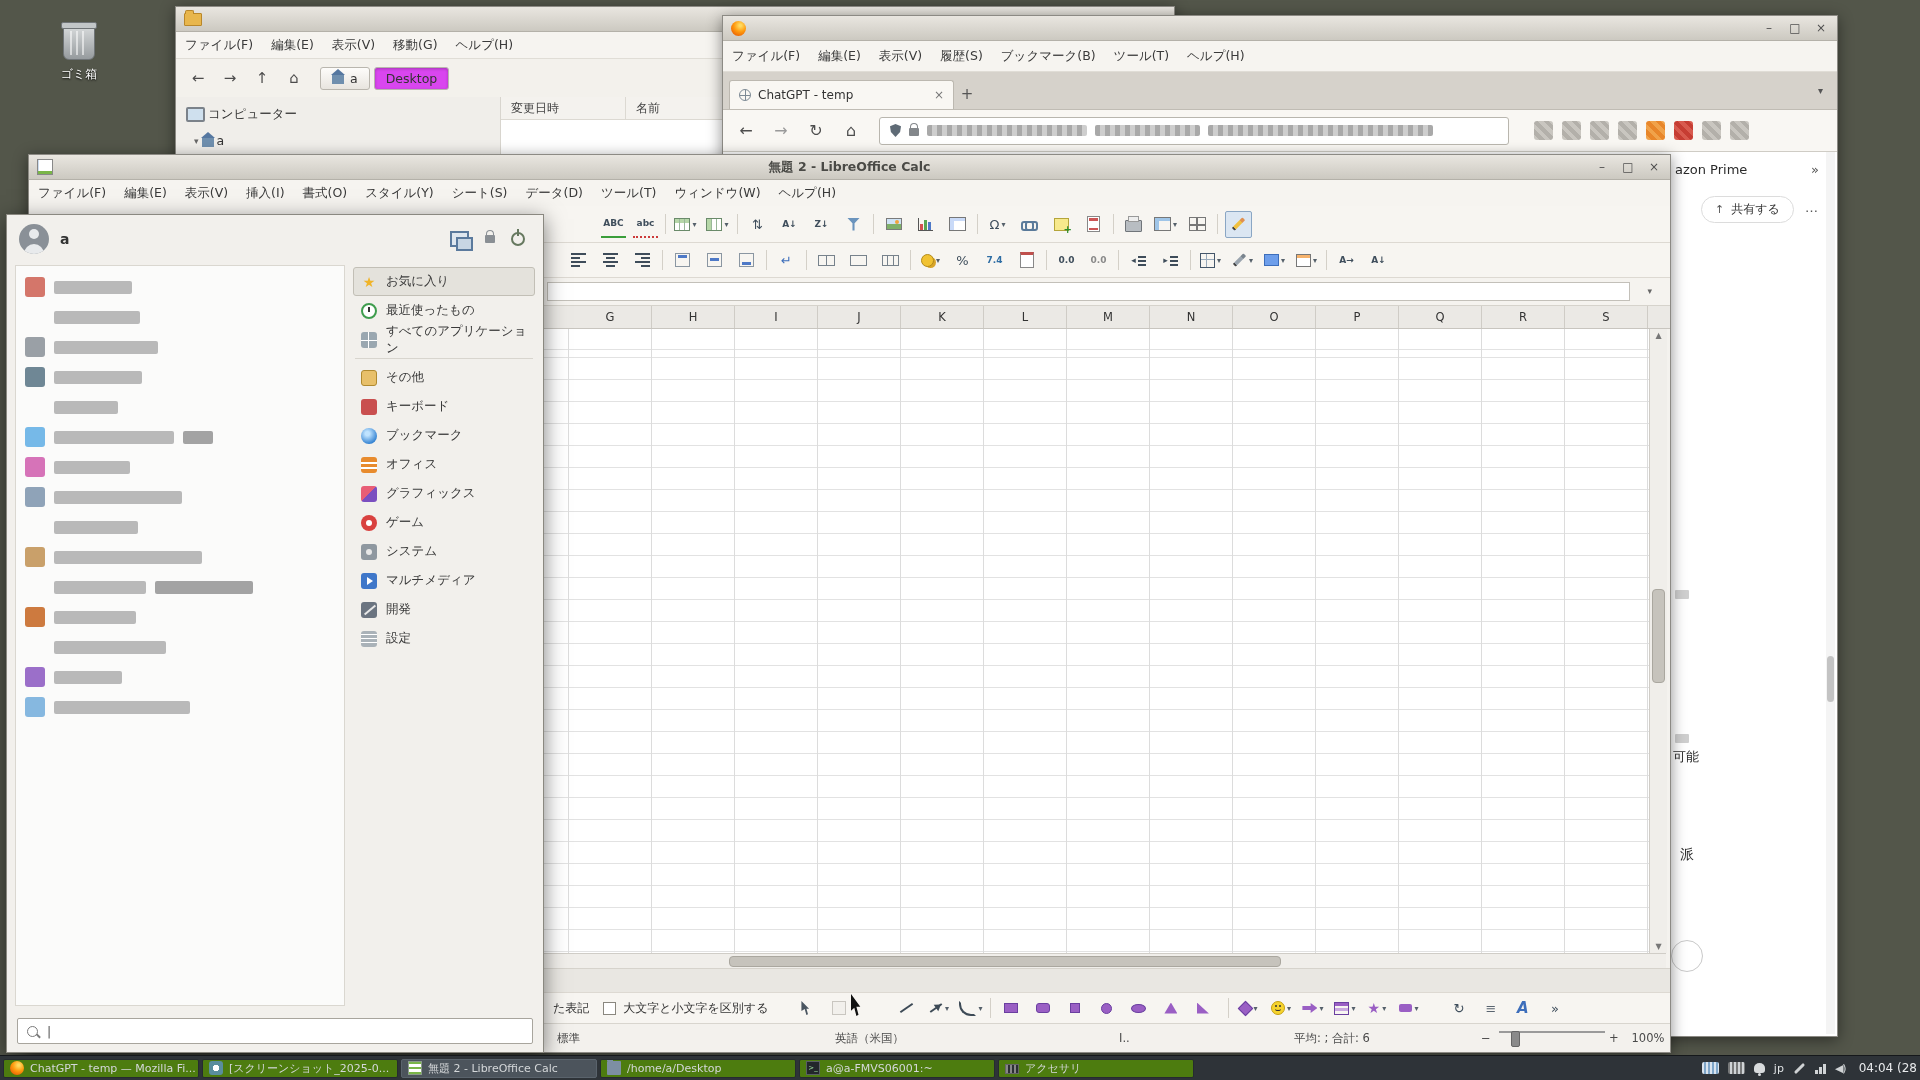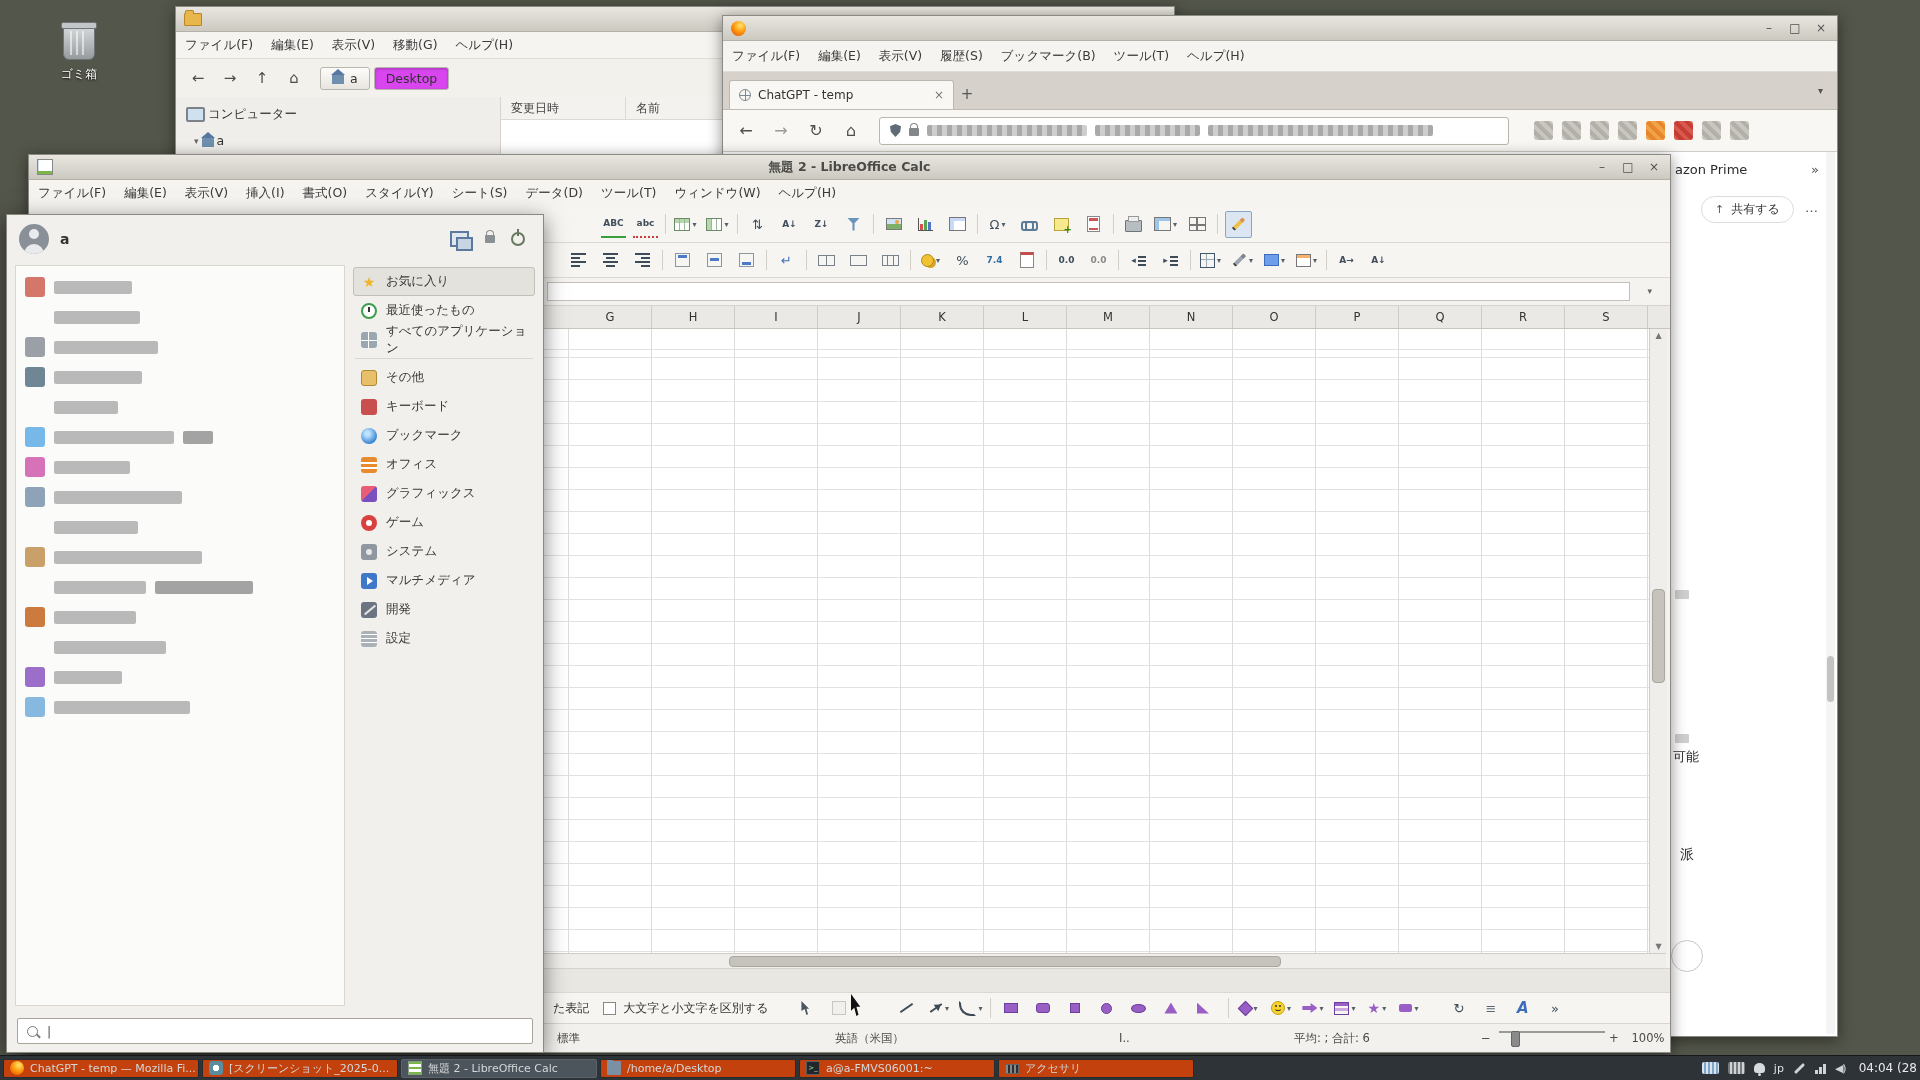--- a/index.html
+++ b/index.html
@@ -205,21 +205,21 @@
   .ci-mm{background:#3f77c9;position:relative}
   .ci-mm::after{content:"";position:absolute;left:6px;top:4px;border:4px solid transparent;border-left:6px solid #fff}
   .ci-dev{background:#6b7480;position:relative;overflow:hidden}
   .ci-dev::after{content:"";position:absolute;left:2px;top:7px;width:14px;height:2px;background:#e8e8e8;transform:rotate(-40deg)}
   .ci-set{background:#aab2b8;background-image:linear-gradient(0deg,transparent 4px,#fff 4px 5px,transparent 5px 8px,#fff 8px 9px,transparent 9px 12px,#fff 12px 13px,transparent 13px)}
   .wk-search{position:absolute;left:10px;right:10px;bottom:8px;height:26px;background:#fff;border:1px solid #a8a59d;border-radius:2px;display:flex;align-items:center;gap:9px;padding:0 9px;font-size:12.5px;color:#333;box-sizing:border-box}
   .ic-search{width:9px;height:9px;border:1.5px solid #7a7a7a;border-radius:50%;position:relative;flex:none}
   .ic-search::after{content:"";position:absolute;width:5px;height:1.5px;background:#7a7a7a;transform:rotate(45deg);right:-4px;bottom:-1px}
   
   #bar{position:absolute;left:0;right:0;bottom:0;height:25px;background:#2e3338;border-top:1px solid #15181b;display:flex;align-items:center;gap:3px;padding:0 3px;z-index:9;box-sizing:border-box}
-  .tbtn{display:flex;align-items:center;gap:6px;width:196px;height:19px;padding:0 6px;background:#c2410c;border:1px solid #262b30;border-radius:2px;color:#d4d7d9;font-size:11px;overflow:hidden;white-space:nowrap;flex:none;box-sizing:border-box}
+  .tbtn{display:flex;align-items:center;gap:6px;width:196px;height:19px;padding:0 6px;background:#4d7c0f;border:1px solid #262b30;border-radius:2px;color:#d4d7d9;font-size:11px;overflow:hidden;white-space:nowrap;flex:none;box-sizing:border-box}
   .tbtn.active{background:#4c545c;border-color:#5a636c}
   .ti{width:14px;height:14px;flex:none;box-sizing:border-box}
   .ti-ff{border-radius:50%;background:radial-gradient(circle at 62% 30%,#ffd95e 8%,#ff9a0e 45%,#e85d04 85%)}
   .ti-shot{background:#5a8e9e;border-radius:3px;background-image:radial-gradient(circle,#fff 3px,transparent 3.5px)}
   .ti-calc{background:repeating-linear-gradient(0deg,#7ab648 0 2px,#fff 2px 5px);border:1px solid #8a9a8a}
   .ti-dir{background:#7d8fa3;border-radius:1px;position:relative}
   .ti-dir::before{content:"";position:absolute;top:-3px;left:0;width:6px;height:3px;background:#7d8fa3;border-radius:1px 1px 0 0}
   .ti-term{background:#23272b;border:1px solid #5a5f64;color:#9fe29f;font-size:7px;display:flex;align-items:center;justify-content:center}
   .ti-kbd{background:#2b2f33;border:1px solid #666;background-image:repeating-linear-gradient(90deg,#888 0 2px,transparent 2px 4px);height:10px;margin-top:2px}
   .tray{margin-left:auto;display:flex;align-items:center;gap:9px}

